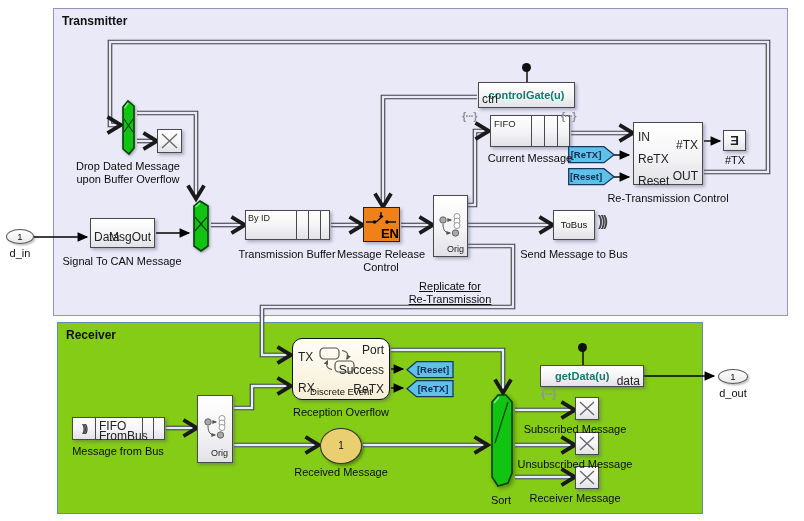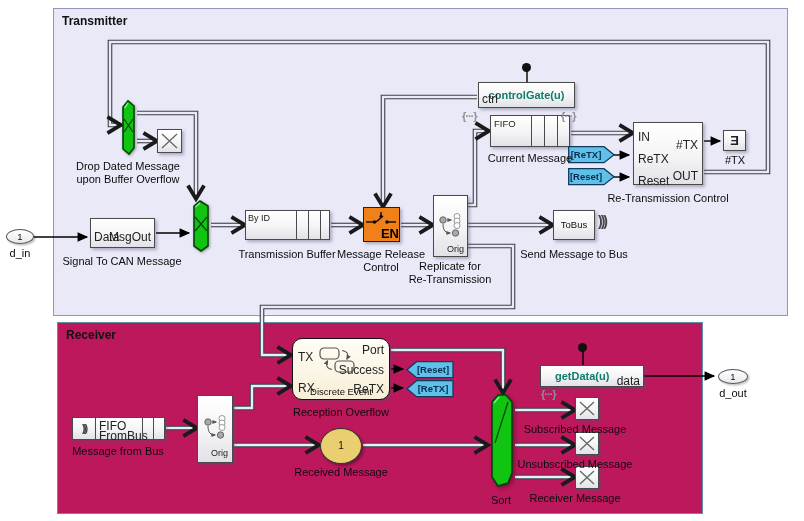--- a/index.html
+++ b/index.html
@@ -1,20 +1,20 @@
 <!DOCTYPE html>
 <html><head>
 <meta charset="utf-8">
 <style>
   html,body{margin:0;padding:0;background:#fff;font-family:"Liberation Sans",sans-serif;}
   #scene{position:relative;width:804px;height:521px;background:#fff;overflow:hidden;}
   .abs{position:absolute;}
   .area{position:absolute;box-sizing:border-box;}
   #tx-area{left:53px;top:8px;width:735px;height:308px;background:#e9e9f8;border:1px solid #9494bd;}
-  #rx-area{left:57px;top:322px;width:646px;height:192px;background:#be185d;border:1.3px solid #5b8fab;}
+  #rx-area{left:57px;top:322px;width:646px;height:192px;background:#84cc16;border:1.3px solid #5b8fab;}
   .area-title{position:absolute;left:8px;top:5px;font-size:12px;font-weight:bold;color:#111;}
   .wires{position:absolute;left:0;top:0;z-index:3;pointer-events:none;}
   .eo{fill:none;stroke:#3f3f46;stroke-width:4.6;stroke-linejoin:miter;}
   .ei{fill:none;stroke-width:2.4;stroke-linejoin:miter;}
   .t{stroke:#e9e9f8;} .r{stroke:#dff1fa;}
   .sw{fill:none;stroke:#000;stroke-width:1.4;}
   .blk{position:absolute;z-index:4;box-sizing:border-box;background:linear-gradient(180deg,#ffffff 0%,#f4f4f6 55%,#e1e1e7 100%);border:1px solid #4a4a4a;box-shadow:2px 2px 3px rgba(80,80,110,.4);}
   .chart{position:absolute;z-index:4;box-sizing:border-box;background:linear-gradient(180deg,#fffef6 0%,#f7eed6 100%);border:1.6px solid #141414;border-radius:10px;box-shadow:2px 2px 3px rgba(80,80,110,.4);}
   .oval{position:absolute;z-index:4;box-sizing:border-box;background:linear-gradient(#ffffff,#e9e9ee);border:1.3px solid #555;border-radius:50%;text-align:center;font-size:9.5px;color:#111;box-shadow:1.5px 1.5px 2px rgba(0,0,0,.25);}
   .lbl{position:absolute;z-index:5;font-size:11px;color:#0c0c0c;text-align:center;line-height:1.2;}
@@ -233,21 +233,21 @@
       <circle cx="5" cy="8" r="3.2" fill="#a9a9a9" stroke="#666"></circle>
       <path d="M9.5,8 H13" stroke="#555" fill="none" marker-end="url(#msm)"></path>
       <circle cx="19" cy="4.5" r="3" fill="#fff" stroke="#999"></circle>
       <circle cx="19" cy="9" r="3" fill="#fff" stroke="#999"></circle>
       <circle cx="19" cy="13.5" r="3" fill="#fff" stroke="#999"></circle>
       <path d="M5,12 C5,19 8,21 12,21" stroke="#555" fill="none" marker-end="url(#msm)"></path>
       <circle cx="17.5" cy="21" r="3.2" fill="#a9a9a9" stroke="#666"></circle>
     </svg>
     <span class="plbl" style="right:3px;bottom:2px;font-size:9px;">Orig</span>
   </div>
-  <div class="lbl" style="left:375px;top:260px;width:150px;">
+  <div class="lbl" style="left:375px;top:280px;width:150px;text-decoration:underline;">
     <div>Replicate for</div>
     <div>Re-Transmission</div>
   </div>
 
   <div class="blk" style="left:553px;top:210px;width:42px;height:30px;">
     <div style="text-align:center;font-size:9.5px;color:#111;margin-top:8px;">ToBus</div>
   </div>
   <div class="abs ant" style="left:598px;top:213px;font-size:14px;z-index:4;">)))</div>
   <div class="lbl" style="left:494px;top:248px;width:160px;">Send Message to Bus</div>
 

